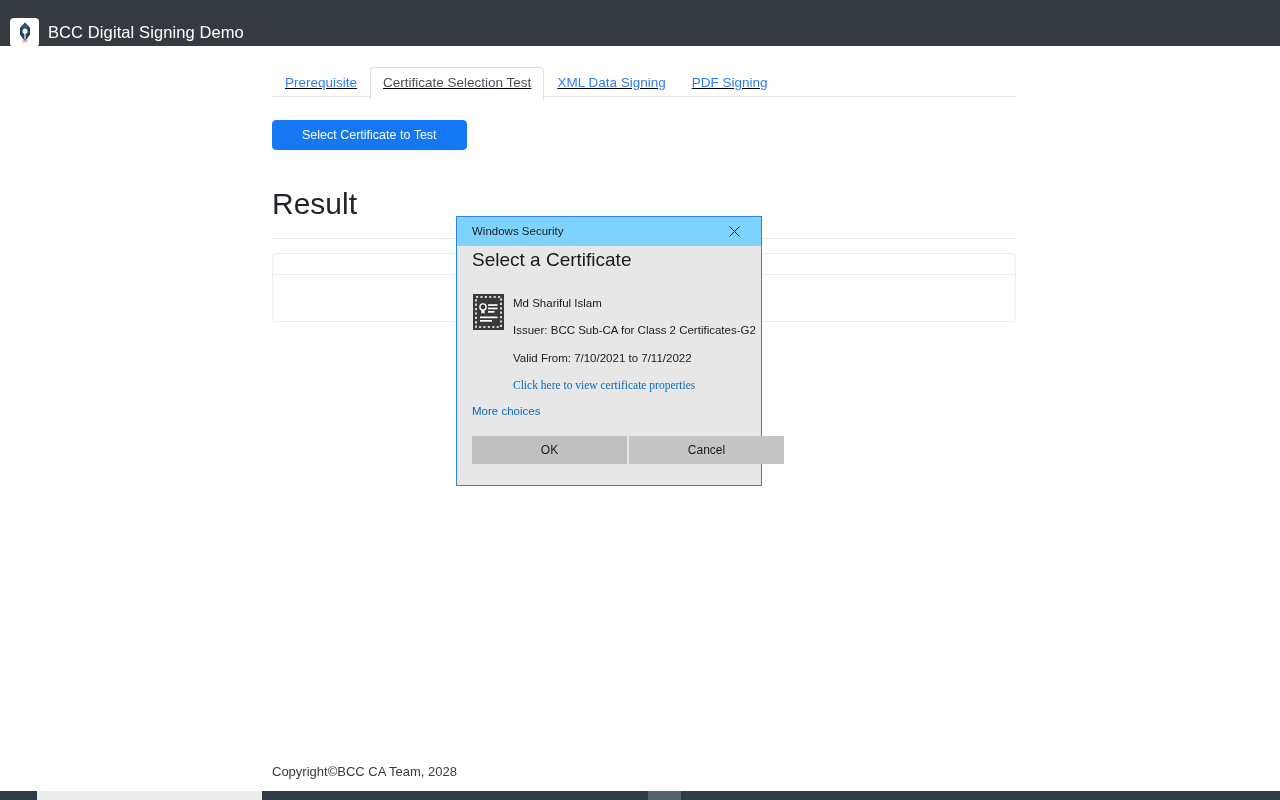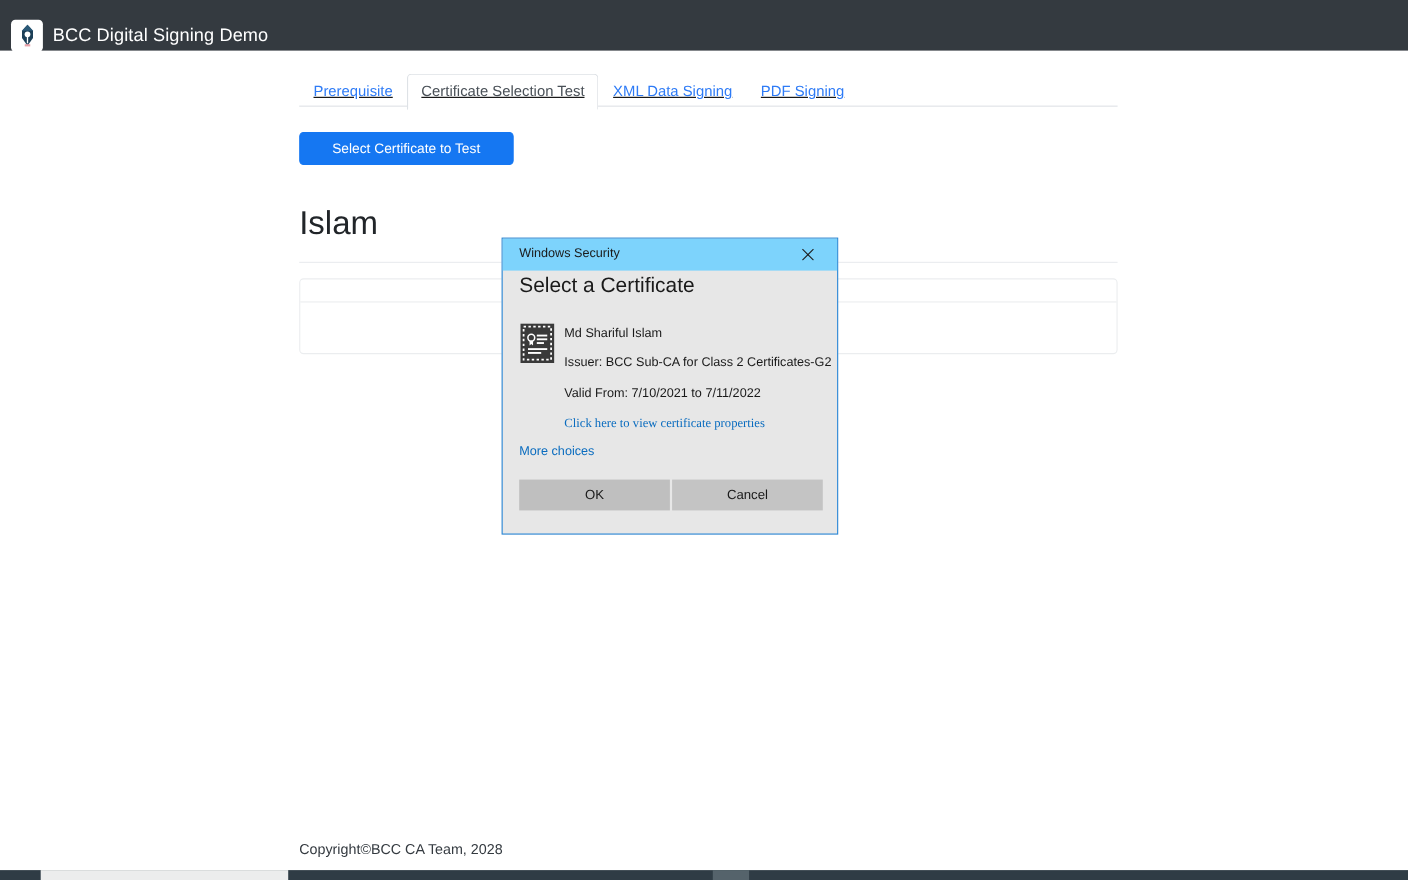--- a/index.html
+++ b/index.html
@@ -280,21 +280,21 @@
     color: #0a6cbf;
     text-decoration: none;
     cursor: pointer;
     z-index: 60;
     line-height: 1;
   }
   .dialog-buttons {
     position: absolute;
     left: 472px;
     top: 436px;
-    width: 276px;
+    width: 312px;
     height: 28px;
     display: flex;
     gap: 2px;
     z-index: 60;
   }
   .dlg-btn {
     flex: 1 1 50%;
     background: #bfbfbf;
     border: none;
     color: #1a1a1a;
@@ -324,21 +324,21 @@
 
   <div class="tabs">
     <div class="tab">Prerequisite</div>
     <div class="tab active">Certificate Selection Test</div>
     <div class="tab">XML Data Signing</div>
     <div class="tab">PDF Signing</div>
   </div>
 
   <button class="btn-primary">Select Certificate to Test</button>
 
-  <h2 class="result-heading">Islam</h2>
+  <h2 class="result-heading">Result</h2>
   <div class="hr"></div>
 
   <div class="result-table">
     <div class="thead-row">
       <div class="cell"></div>
     </div>
     <div class="tbody-row">
       <div class="cell"></div>
     </div>
   </div>

